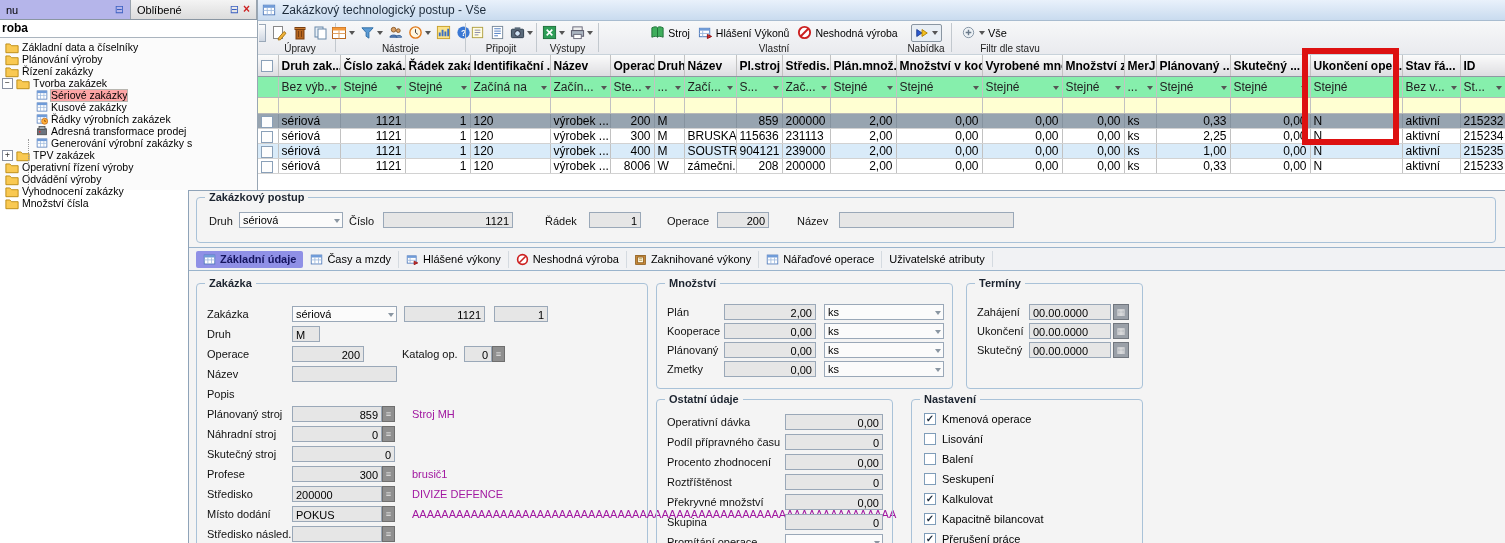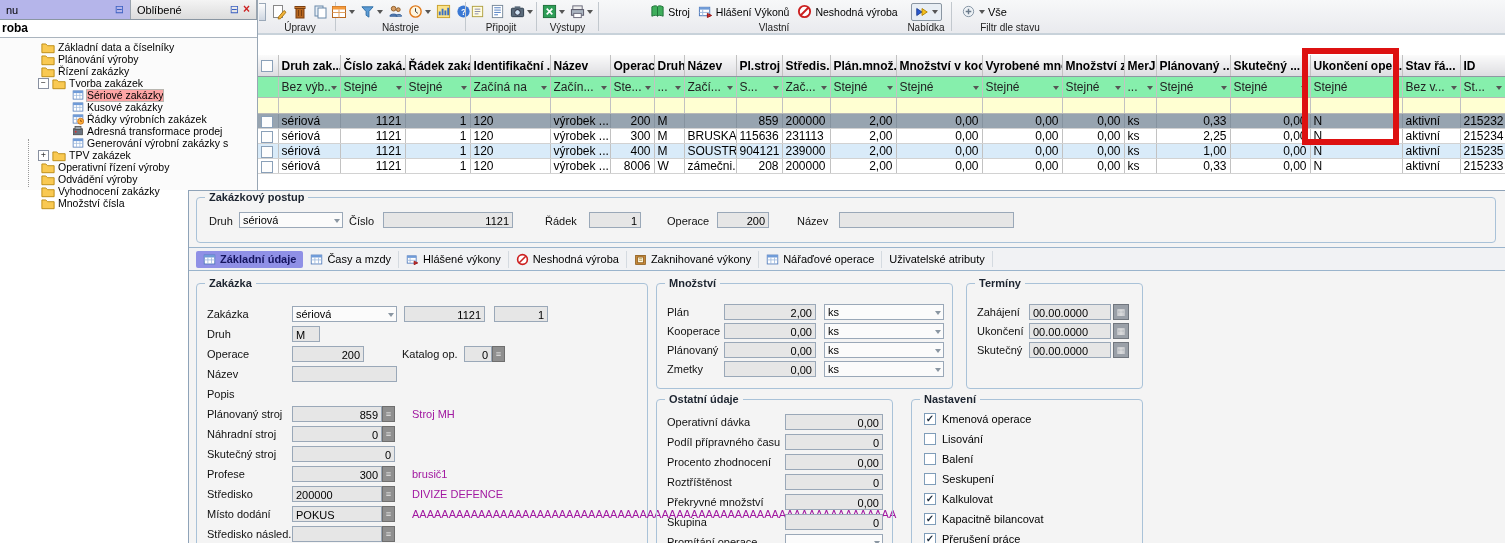--- a/index.html
+++ b/index.html
@@ -6,21 +6,21 @@
   .screen{position:relative;width:1505px;height:543px;background:#ffffff;overflow:hidden;
           font-family:"Liberation Sans",sans-serif;font-size:11px;color:#000;}
   
   .sidebar{position:absolute;left:0;top:0;width:257px;height:190px;background:#fbfbfb;border-right:1px solid #98a6b4;}
   .side-tabs{display:flex;height:19px;border-bottom:1px solid #8a96a2;}
   .stab{display:flex;align-items:center;gap:4px;padding:0 6px;font-size:11px;border-right:1px solid #9aa4ae;background:linear-gradient(#f4f4f4,#dcdcdc);}
   .stab.active{background:#b5b5ea;}
   .stab .wicon{color:#3a5fc0;font-size:11px;line-height:11px;}
   .stab .xicon{color:#c22;font-weight:bold;font-size:12px;line-height:11px;}
   .side-header{height:17px;line-height:17px;padding-left:2px;font-weight:bold;font-size:12px;background:#fff;border-bottom:1px solid #aab4be;}
-  .tree{position:relative;padding-top:3px;padding-left:36px;}
+  .tree{position:relative;padding-top:3px;}
   .trow{height:12px;display:flex;align-items:center;gap:3px;white-space:nowrap;font-size:10.5px;}
   .trow .ticon{flex:0 0 auto;}
   .trow .tlabel{line-height:11px;}
   .trow.selected .tlabel{background:#fca5a5;outline:1px solid #b8b6b0;}
   .exp{flex:0 0 auto;width:9px;height:9px;border:1px solid #8890a0;background:#fff;font:8px/8px "DejaVu Sans Mono",monospace;text-align:center;color:#333;}
   .tspine{position:absolute;left:28px;top:101px;height:48px;border-left:1px dotted #999;}
   
   .main{position:absolute;left:258px;top:0;width:1247px;height:190px;background:#fff;}
   .titlebar{height:20px;display:flex;align-items:center;gap:6px;padding-left:4px;
             background:linear-gradient(#e9f1fb,#c9dbef);border-bottom:1px solid #a8bcd0;color:#1d2b3a;font-size:12px;}
@@ -289,20 +289,26 @@
       <div class="trow" style="padding-left:5px">
           <svg class="ticon" width="14" height="14" viewBox="0 0 16 16">
             <use href="#i-folder"></use>
           </svg>
           <span class="tlabel">Množství čísla</span>
         </div>
     </div>
   </aside>
 
   <div class="main">
+    <div class="titlebar">
+      <svg width="14" height="14" viewBox="0 0 16 16">
+          <use href="#i-table"></use>
+        </svg>
+      <span>Zakázkový technologický postup - Vše</span>
+    </div>
 
     <div class="toolbar">
       <span class="sliver"></span>
       <div class="tgroup" style="width:64px">
         <div class="ticons">
           <svg width="16" height="16" viewBox="0 0 16 16">
               <use href="#i-pageedit"></use>
             </svg>
           <svg width="16" height="16" viewBox="0 0 16 16">
               <use href="#i-trash"></use>

